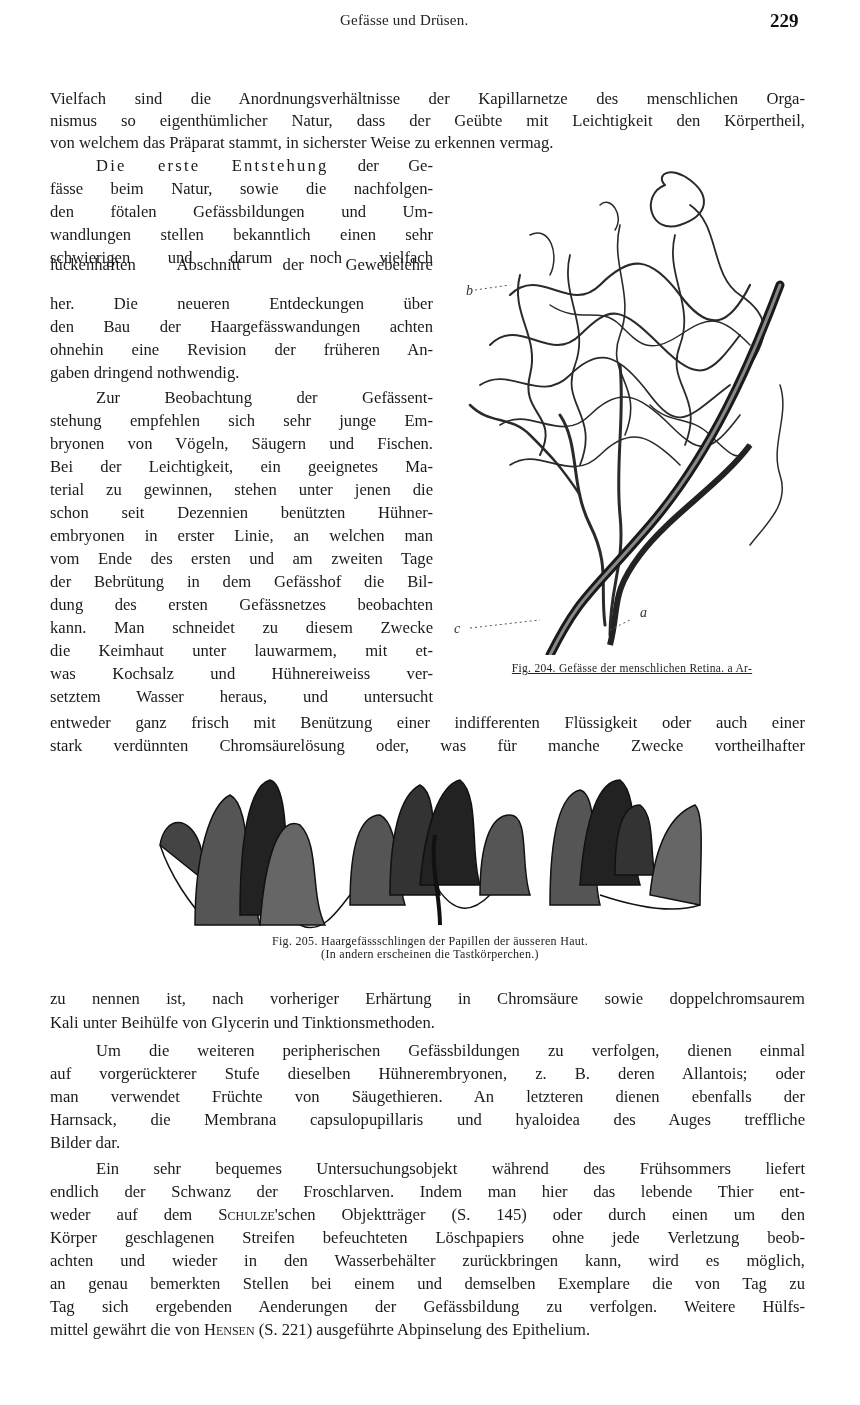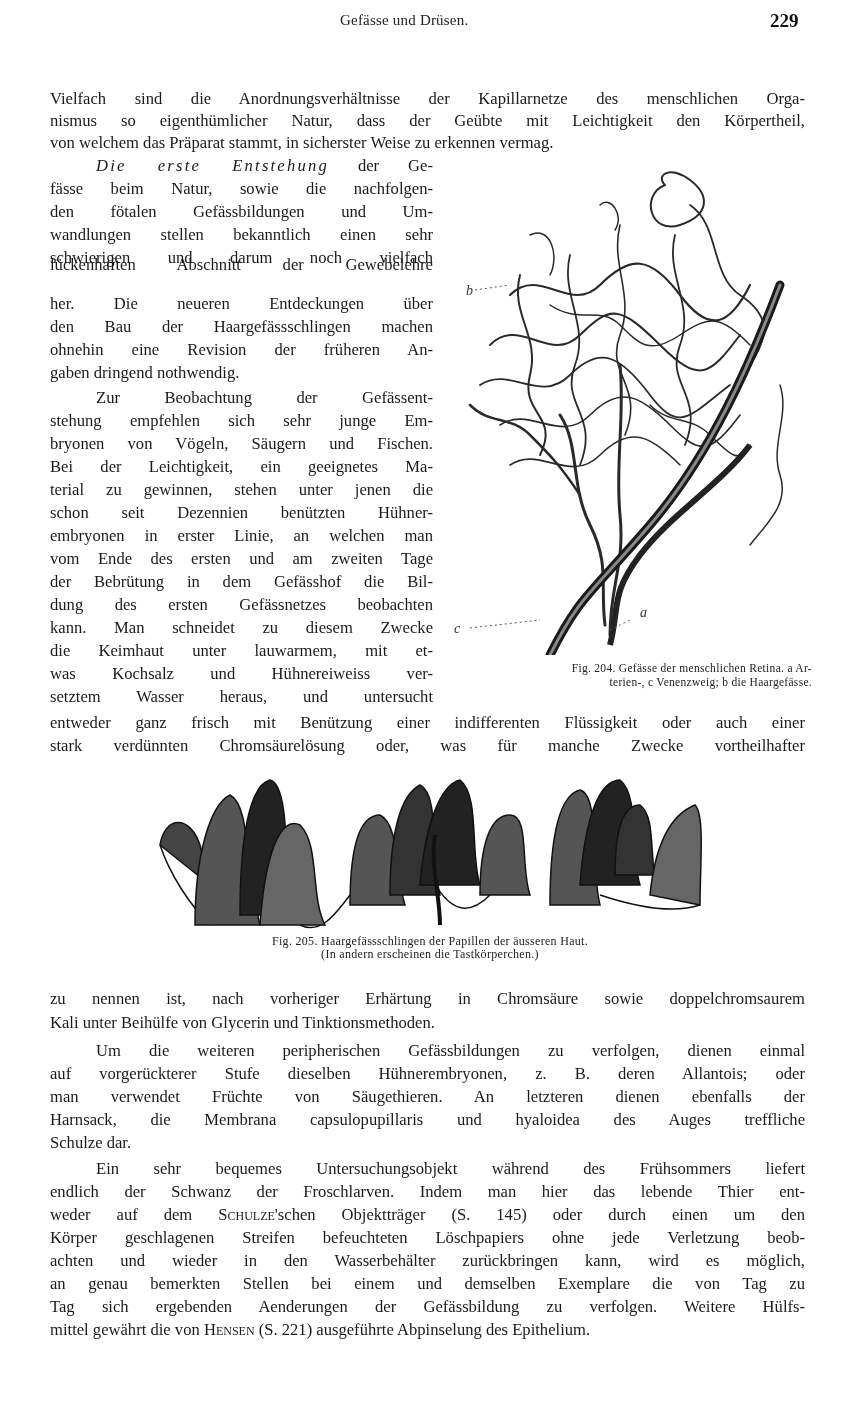--- a/index.html
+++ b/index.html
@@ -9,25 +9,25 @@
   }
   .page-header { position: absolute; top: 8px; left: 0; width: 860px; height: 30px; }
   .running-head { position: absolute; left: 340px; top: 4px; font-size: 15px; letter-spacing: 0.2px; color: #222; }
   .page-number { position: absolute; left: 770px; top: 2px; font-size: 19px; font-weight: bold; color: #111; }
 
   .line { position: absolute; left: 50px; white-space: nowrap; font-size: 16.6px; line-height: 22px; color: #1a1a1a; }
   .full { width: 755px; text-align: justify; text-align-last: justify; }
   .col { width: 383px; text-align: justify; text-align-last: justify; }
   .last { text-align-last: left; }
   .indent { text-indent: 46px; }
-  .spaced { letter-spacing: 2.2px; font-style: italic; }
+  .spaced { letter-spacing: 2.2px; }
   .sc { font-variant: small-caps; }
 
   .fig204 { position: absolute; left: 450px; top: 165px; width: 370px; height: 490px; }
-  .fig204-caption { position: absolute; left: 452px; top: 661px; width: 360px; font-size: 11.5px; line-height: 14px; text-align: right; color: #222; letter-spacing: 0.3px; }
+  .fig204-caption { position: absolute; left: 452px; top: 661px; width: 360px; font-size: 11.5px; line-height: 14px; text-align: center; color: #222; letter-spacing: 0.3px; text-decoration: underline; }
 
   .fig205 { position: absolute; left: 150px; top: 775px; width: 560px; height: 160px; }
   .fig205-caption { position: absolute; left: 150px; top: 935px; width: 560px; font-size: 12px; line-height: 13px; text-align: center; color: #222; letter-spacing: 0.3px; }
   .lbl { position: absolute; font-style: italic; font-size: 14px; color: #333; }
 </style>
 </head>
 <body>
 
 <div class="page-header">
   <span class="running-head">Gefässe und Drüsen.</span>
@@ -38,21 +38,21 @@
 <div class="line full" style="top:110px">nismus so eigenthümlicher Natur, dass der Geübte mit Leichtigkeit den Körpertheil,</div>
 <div class="line full last" style="top:132px">von welchem das Präparat stammt, in sicherster Weise zu erkennen vermag.</div>
 
 <div class="line col indent" style="top:155px"><span class="spaced">Die erste Entstehung</span><span> der Ge-</span></div>
 <div class="line col" style="top:178px">fässe beim Natur, sowie die nachfolgen-</div>
 <div class="line col" style="top:201px">den fötalen Gefässbildungen und Um-</div>
 <div class="line col" style="top:224px">wandlungen stellen bekanntlich einen sehr</div>
 <div class="line col" style="top:247px">schwierigen und darum noch vielfach</div>
 <div class="line col" style="top:254px">lückenhaften Abschnitt der Gewebelehre</div>
 <div class="line col" style="top:293px">her. Die neueren Entdeckungen über</div>
-<div class="line col" style="top:316px">den Bau der Haargefässschlingen machen</div>
+<div class="line col" style="top:316px">den Bau der Haargefässwandungen achten</div>
 <div class="line col" style="top:339px">ohnehin eine Revision der früheren An-</div>
 <div class="line col last" style="top:362px">gaben dringend nothwendig.</div>
 
 <div class="line col indent" style="top:387px">Zur Beobachtung der Gefässent-</div>
 <div class="line col" style="top:410px">stehung empfehlen sich sehr junge Em-</div>
 <div class="line col" style="top:433px">bryonen von Vögeln, Säugern und Fischen.</div>
 <div class="line col" style="top:456px">Bei der Leichtigkeit, ein geeignetes Ma-</div>
 <div class="line col" style="top:479px">terial zu gewinnen, stehen unter jenen die</div>
 <div class="line col" style="top:502px">schon seit Dezennien benützten Hühner-</div>
 <div class="line col" style="top:525px">embryonen in erster Linie, an welchen man</div>
@@ -96,21 +96,20 @@
     <path d="M25 125 L60 120" stroke="#555" stroke-width="1" stroke-dasharray="2,3"></path>
     <path d="M20 463 L90 455" stroke="#555" stroke-width="1" stroke-dasharray="2,3"></path>
     <path d="M160 465 L180 455" stroke="#555" stroke-width="1" stroke-dasharray="2,3"></path>
   </svg>
   <span class="lbl" style="left:16px; top:118px">b</span>
   <span class="lbl" style="left:4px; top:456px">c</span>
   <span class="lbl" style="left:190px; top:440px">a</span>
 </div>
 <div class="fig204-caption">
   <div>Fig. 204.  Gefässe der menschlichen Retina.  a Ar-</div>
-  <div>terien-, c Venenzweig; b die Haargefässe.</div>
 </div>
 
 <div class="line full" style="top:712px">entweder ganz frisch mit Benützung einer indifferenten Flüssigkeit oder auch einer</div>
 <div class="line full" style="top:735px">stark verdünnten Chromsäurelösung oder, was für manche Zwecke vortheilhafter</div>
 
 <div class="fig205">
   <svg width="560" height="160" viewBox="0 0 560 160">
     <g stroke="#111" stroke-width="1.5">
 
       <path d="M10 70 C20 100,40 130,60 150 M150 150 C170 160,185 140,200 120 M280 100 C300 140,320 140,340 120 M450 120 C480 130,520 140,550 130" fill="none"></path>
@@ -138,21 +137,21 @@
   <div>(In andern erscheinen die Tastkörperchen.)</div>
 </div>
 
 <div class="line full" style="top:988px">zu nennen ist, nach vorheriger Erhärtung in Chromsäure sowie doppelchromsaurem</div>
 <div class="line full last" style="top:1012px">Kali unter Beihülfe von Glycerin und Tinktionsmethoden.</div>
 
 <div class="line full indent" style="top:1040px">Um die weiteren peripherischen Gefässbildungen zu verfolgen, dienen einmal</div>
 <div class="line full" style="top:1063px">auf vorgerückterer Stufe dieselben Hühnerembryonen, z. B. deren Allantois; oder</div>
 <div class="line full" style="top:1086px">man verwendet Früchte von Säugethieren. An letzteren dienen ebenfalls der</div>
 <div class="line full" style="top:1109px">Harnsack, die Membrana capsulopupillaris und hyaloidea des Auges treffliche</div>
-<div class="line full last" style="top:1132px">Schulze dar.</div>
+<div class="line full last" style="top:1132px">Bilder dar.</div>
 
 <div class="line full indent" style="top:1158px">Ein sehr bequemes Untersuchungsobjekt während des Frühsommers liefert</div>
 <div class="line full" style="top:1181px">endlich der Schwanz der Froschlarven. Indem man hier das lebende Thier ent-</div>
 <div class="line full" style="top:1204px"><span>weder auf dem </span><span class="sc">Schulze</span><span>'schen Objektträger (S. 145) oder durch einen um den</span></div>
 <div class="line full" style="top:1227px">Körper geschlagenen Streifen befeuchteten Löschpapiers ohne jede Verletzung beob-</div>
 <div class="line full" style="top:1250px">achten und wieder in den Wasserbehälter zurückbringen kann, wird es möglich,</div>
 <div class="line full" style="top:1273px">an genau bemerkten Stellen bei einem und demselben Exemplare die von Tag zu</div>
 <div class="line full" style="top:1296px">Tag sich ergebenden Aenderungen der Gefässbildung zu verfolgen. Weitere Hülfs-</div>
 <div class="line full last" style="top:1319px"><span>mittel gewährt die von </span><span class="sc">Hensen</span><span> (S. 221) ausgeführte Abpinselung des Epithelium.</span></div>
 

